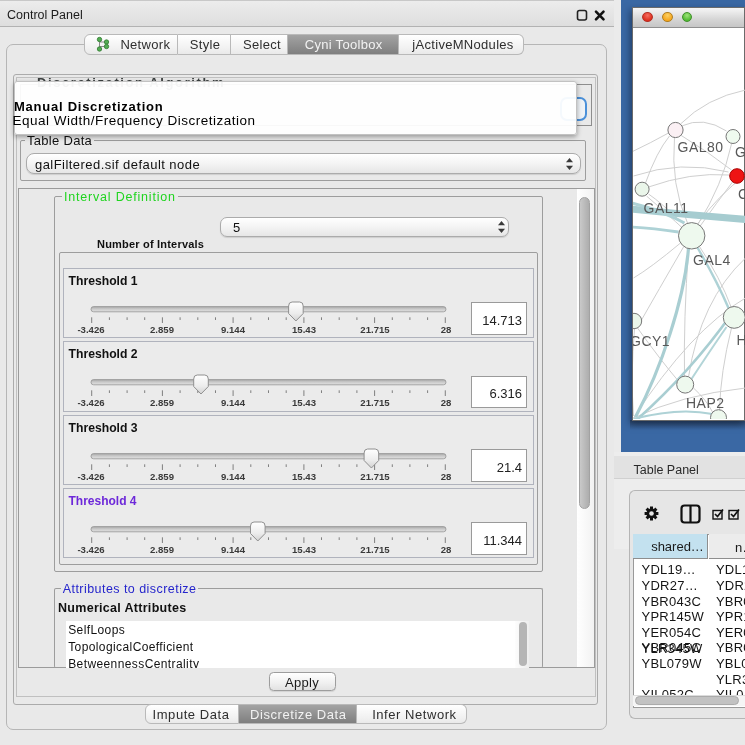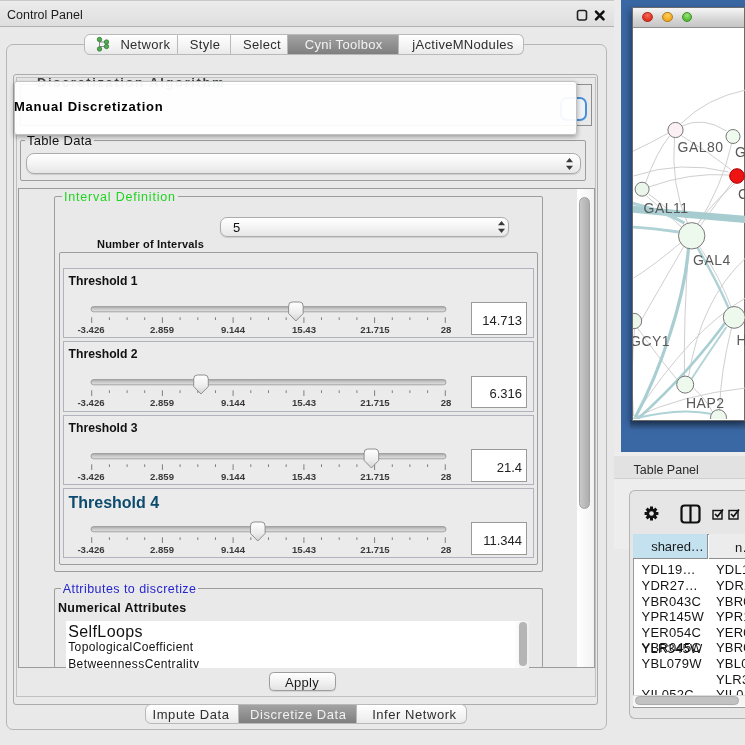--- a/index.html
+++ b/index.html
@@ -31,20 +31,21 @@
       <circle cx="11.5" cy="6" r="2.2" fill="#54ad54" stroke="#2f7a2f" stroke-width="0.8"></circle>
       <circle cx="11.5" cy="10.5" r="2.2" fill="#54ad54" stroke="#2f7a2f" stroke-width="0.8"></circle>
       <circle cx="4.5" cy="13" r="2.2" fill="#54ad54" stroke="#2f7a2f" stroke-width="0.8"></circle>
     </svg>
 <div style="left:20px;top:83.5px;width:572.4px;height:42.6px;border:1px solid #8d8d8d"></div>
 <div style="left:560px;top:96.5px;width:27px;height:24.5px;border:2.5px solid #4a90d9;border-radius:7px;background:#eef2f6"></div>
 <span class="lbl" style="left:37px;top:75px;font-size:13px;font-weight:bold;letter-spacing:1.6px;color:#3c4040">Discretization Algorithm</span>
 <div style="left:20px;top:140px;width:566px;height:41px;border:1px solid #9d9d9d;border-radius:2px"></div>
 <span class="lbl" style="left:25px;top:133px;font-size:13px;letter-spacing:0.3px;color:#111;background:#e9e9e9;padding:0 2px">Table Data</span>
 <div style="left:25.5px;top:153px;width:555px;height:21px;border:1px solid #ababab;border-radius:8px;background:linear-gradient(#ffffff,#f4f4f4 50%,#e6e6e6);box-shadow:0 1px 1px rgba(0,0,0,0.12)"></div>
+<span class="lbl" style="left:35px;top:157px;font-size:13px;letter-spacing:0.45px;color:#111">galFiltered.sif default node</span>
 <svg style="position:absolute;left:564px;top:156.5px" width="11" height="14" viewBox="0 0 11 14">
       <path d="M5.5,1 L9,5.3 H2 Z" fill="#3a3a3a"></path>
       <path d="M5.5,13 L2,8.7 H9 Z" fill="#3a3a3a"></path>
     </svg>
 <div style="left:17.8px;top:187.5px;width:577px;height:480px;border:1px solid #9b9b9b;background:#e9e9e9"></div>
 <div style="left:576.5px;top:188.5px;width:17.3px;height:478px;background:linear-gradient(90deg,#ffffff,#f2f2f2)"></div>
 <div style="left:579px;top:197px;width:10.5px;height:312px;background:linear-gradient(90deg,#c9c9c9,#adadad);border-radius:5.5px;border:1px solid #a2a2a2"></div>
 <div style="left:53.5px;top:196px;width:489.5px;height:376px;border:1px solid #9d9d9d;border-radius:2px"></div>
 <span class="lbl" style="left:62px;top:189.5px;font-size:12.5px;letter-spacing:0.8px;color:#1fd41f;background:#e9e9e9;padding:0 2px">Interval Definition</span>
 <span class="lbl" style="left:97px;top:238px;font-size:11px;letter-spacing:0.2px;font-weight:bold;color:#111">Number of Intervals</span>
@@ -109,55 +110,56 @@
         <text x="169.0" y="64.5" font-size="9.6" font-weight="bold" fill="#3a3a3a" text-anchor="middle" font-family="Liberation Sans,sans-serif">9.144</text>
         <text x="240.0" y="64.5" font-size="9.6" font-weight="bold" fill="#3a3a3a" text-anchor="middle" font-family="Liberation Sans,sans-serif">15.43</text>
         <text x="311.0" y="64.5" font-size="9.6" font-weight="bold" fill="#3a3a3a" text-anchor="middle" font-family="Liberation Sans,sans-serif">21.715</text>
         <text x="382.0" y="64.5" font-size="9.6" font-weight="bold" fill="#3a3a3a" text-anchor="middle" font-family="Liberation Sans,sans-serif">28</text>
         <path d="M300.1,37 Q300.1,33 303.6,33 L311.2,33 Q314.7,33 314.7,37 L314.7,44.5 L307.4,52 L300.1,44.5 Z" fill="url(#th)" stroke="#8f8f8f" stroke-width="1"></path>
       </svg>
 <div style="left:407.0px;top:33.5px;width:56px;height:32.5px;background:#fff;border:1px solid #9a9a9a;"></div>
 <span class="lbl" style="left:458.0px;top:44px;transform:translateX(-100%);font-size:13px;color:#222">21.4</span>
 </div>
 <div style="left:63.0px;top:487.9px;width:470.6px;height:70.5px;border:1px solid #b0b3bd;background:#ebebeb">
-<span class="lbl" style="left:4.5px;top:5px;font-size:16px;font-weight:bold;color:#0c4a6e">Threshold 4</span>
+<span class="lbl" style="left:4.5px;top:5px;font-size:12px;font-weight:bold;color:#6d28d9">Threshold 4</span>
 <svg width="470.6" height="70.5" viewBox="0 0 470.6 70.5" style="position:absolute;left:0;top:0">
         <rect x="27.0" y="37.6" width="355.0" height="5.2" rx="2.6" fill="url(#tg)" stroke="#949494" stroke-width="0.8"></rect>
         <path stroke="#7e7e7e" stroke-width="1" d="M27.7,48.3V54.0M45.4,48.3V51.0M63.1,48.3V51.0M80.7,48.3V51.0M98.4,48.3V54.0M116.1,48.3V51.0M133.8,48.3V51.0M151.5,48.3V51.0M169.1,48.3V54.0M186.8,48.3V51.0M204.5,48.3V51.0M222.2,48.3V51.0M239.9,48.3V54.0M257.5,48.3V51.0M275.2,48.3V51.0M292.9,48.3V51.0M310.6,48.3V54.0M328.3,48.3V51.0M345.9,48.3V51.0M363.6,48.3V51.0M381.3,48.3V54.0"></path>
         <text x="27.0" y="64.5" font-size="9.6" font-weight="bold" fill="#3a3a3a" text-anchor="middle" font-family="Liberation Sans,sans-serif">-3.426</text>
         <text x="98.0" y="64.5" font-size="9.6" font-weight="bold" fill="#3a3a3a" text-anchor="middle" font-family="Liberation Sans,sans-serif">2.859</text>
         <text x="169.0" y="64.5" font-size="9.6" font-weight="bold" fill="#3a3a3a" text-anchor="middle" font-family="Liberation Sans,sans-serif">9.144</text>
         <text x="240.0" y="64.5" font-size="9.6" font-weight="bold" fill="#3a3a3a" text-anchor="middle" font-family="Liberation Sans,sans-serif">15.43</text>
         <text x="311.0" y="64.5" font-size="9.6" font-weight="bold" fill="#3a3a3a" text-anchor="middle" font-family="Liberation Sans,sans-serif">21.715</text>
         <text x="382.0" y="64.5" font-size="9.6" font-weight="bold" fill="#3a3a3a" text-anchor="middle" font-family="Liberation Sans,sans-serif">28</text>
         <path d="M186.5,37 Q186.5,33 190.0,33 L197.6,33 Q201.1,33 201.1,37 L201.1,44.5 L193.8,52 L186.5,44.5 Z" fill="url(#th)" stroke="#8f8f8f" stroke-width="1"></path>
       </svg>
 <div style="left:407.0px;top:33.5px;width:56px;height:32.5px;background:#fff;border:1px solid #9a9a9a;"></div>
 <span class="lbl" style="left:458.0px;top:44px;transform:translateX(-100%);font-size:13px;color:#222">11.344</span>
 </div>
 <div style="left:54.3px;top:588px;width:488.4px;height:79.5px;border:1px solid #9d9d9d;border-radius:2px;border-bottom:none"></div>
 <span class="lbl" style="left:60.7px;top:582px;font-size:12.5px;letter-spacing:0.45px;color:#2525cc;background:#e9e9e9;padding:0 2px">Attributes to discretize</span>
 <span class="lbl" style="left:58px;top:600.5px;font-size:12.5px;letter-spacing:0.3px;font-weight:bold;color:#111">Numerical Attributes</span>
 <div style="left:65.6px;top:620.7px;width:449.7px;height:47.3px;background:#fff;overflow:hidden">
-      <span class="lbl" style="left:2.6px;top:2.5px;font-size:16px;letter-spacing:0.4px;color:#111">SelfLoops</span>
+      <span class="lbl" style="left:2.6px;top:2.5px;font-size:12px;letter-spacing:0.4px;color:#111">SelfLoops</span>
       <span class="lbl" style="left:2.6px;top:19.3px;font-size:12px;letter-spacing:0.4px;color:#111">TopologicalCoefficient</span>
       <span class="lbl" style="left:2.6px;top:36.1px;font-size:12px;letter-spacing:0.4px;color:#111">BetweennessCentrality</span>
     </div>
 <div style="left:515.3px;top:620.7px;width:14px;height:47.3px;background:linear-gradient(90deg,#fdfdfd,#ededed)"></div>
 <div style="left:518.5px;top:622px;width:8.5px;height:44px;background:#b5b5b5;border-radius:4.5px"></div>
 <div style="left:269px;top:672px;width:66.5px;height:19px;border:1px solid #9d9d9d;border-radius:4.5px;background:linear-gradient(#ffffff,#f1f1f1 55%,#e2e2e2);box-shadow:0 1px 1px rgba(0,0,0,0.1)"></div>
 <span class="lbl" style="left:302px;top:681.5px;transform:translate(-50%,-50%);font-size:13px;letter-spacing:0.3px;color:#1a1a1a">Apply</span>
 <div style="left:145px;top:704px;width:94.30000000000001px;height:19.5px;background:linear-gradient(#ffffff,#f1f1f1 70%,#e9e9e9);border:1px solid #b9b9b9;border-radius:6px 0 0 6px;"></div>
 <span class="lbl" style="left:191px;top:713.75px;transform:translate(-50%,-50%);font-size:13px;letter-spacing:0.55px;color:#2e2e2e">Impute Data</span>
 <div style="left:239.3px;top:704px;width:117.89999999999998px;height:19.5px;background:linear-gradient(#a3a3a3,#7f7f7f);border:1px solid #b9b9b9;border-radius:0 0 0 0;border-left:none;"></div>
 <span class="lbl" style="left:298.3px;top:713.75px;transform:translate(-50%,-50%);font-size:13px;letter-spacing:0.55px;color:#f2f2f2">Discretize Data</span>
 <div style="left:357.2px;top:704px;width:110.10000000000002px;height:19.5px;background:linear-gradient(#ffffff,#f1f1f1 70%,#e9e9e9);border:1px solid #b9b9b9;border-radius:0 6px 6px 0;border-left:none;"></div>
 <span class="lbl" style="left:414.4px;top:713.75px;transform:translate(-50%,-50%);font-size:13px;letter-spacing:0.55px;color:#2e2e2e">Infer Network</span>
 <div style="left:14px;top:81px;width:563px;height:53.5px;background:rgba(255,255,255,0.94);border:1px solid #c2c2c2;border-radius:3px;box-shadow:0 2px 5px rgba(0,0,0,0.35);z-index:40"></div>
 <span class="lbl" style="left:14px;top:99px;font-size:13px;font-weight:bold;letter-spacing:0.75px;color:#000;z-index:41">Manual Discretization</span>
+<span class="lbl" style="left:12.5px;top:113.4px;font-size:13.5px;letter-spacing:0.5px;color:#000;z-index:41">Equal Width/Frequency Discretization</span>
 </div>
 <div style="left:614px;top:0;width:131px;height:549px;background:#ededed">
 <div style="left:0;top:0;width:6.5px;height:452px;background:#ebebeb"></div>
 <div style="left:6.5px;top:0;width:124.5px;height:452px;background:#3a68a4"></div>
 <div style="left:16px;top:420px;width:115px;height:10px;background:linear-gradient(#2a4569,rgba(58,104,164,0))"></div>
 <div style="left:17.5px;top:6.5px;width:113.5px;height:414px;background:#fff;border:1px solid #6b6b6b;box-shadow:-2px 3px 7px rgba(10,20,40,0.5)"></div>
 <div style="left:18.5px;top:7.5px;width:111.5px;height:20px;background:linear-gradient(#f6f6f6,#d5d5d5 60%,#c6c6c6);border-bottom:1px solid #8f8f8f"></div>
 <div style="left:28.1px;top:11.6px;width:10.8px;height:10.8px;border-radius:50%;background:radial-gradient(circle at 50% 30%,#f66d60,#dc2f1e 70%);border:1px solid #b33026"></div>
 <div style="left:47.9px;top:11.6px;width:10.8px;height:10.8px;border-radius:50%;background:radial-gradient(circle at 50% 30%,#fbd064,#f5a61d 70%);border:1px solid #b07e20"></div>
 <div style="left:67.6px;top:11.6px;width:10.8px;height:10.8px;border-radius:50%;background:radial-gradient(circle at 50% 30%,#9fe37a,#52bb34 70%);border:1px solid #3f8f2a"></div>

